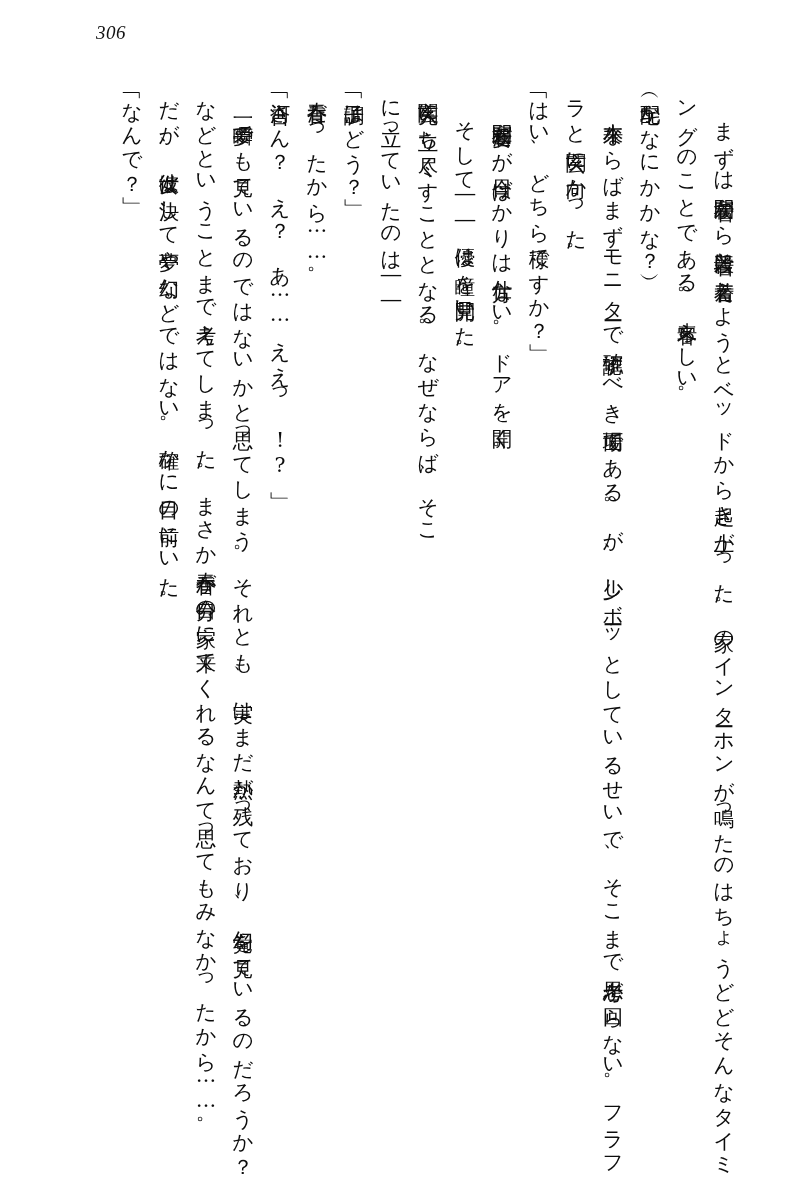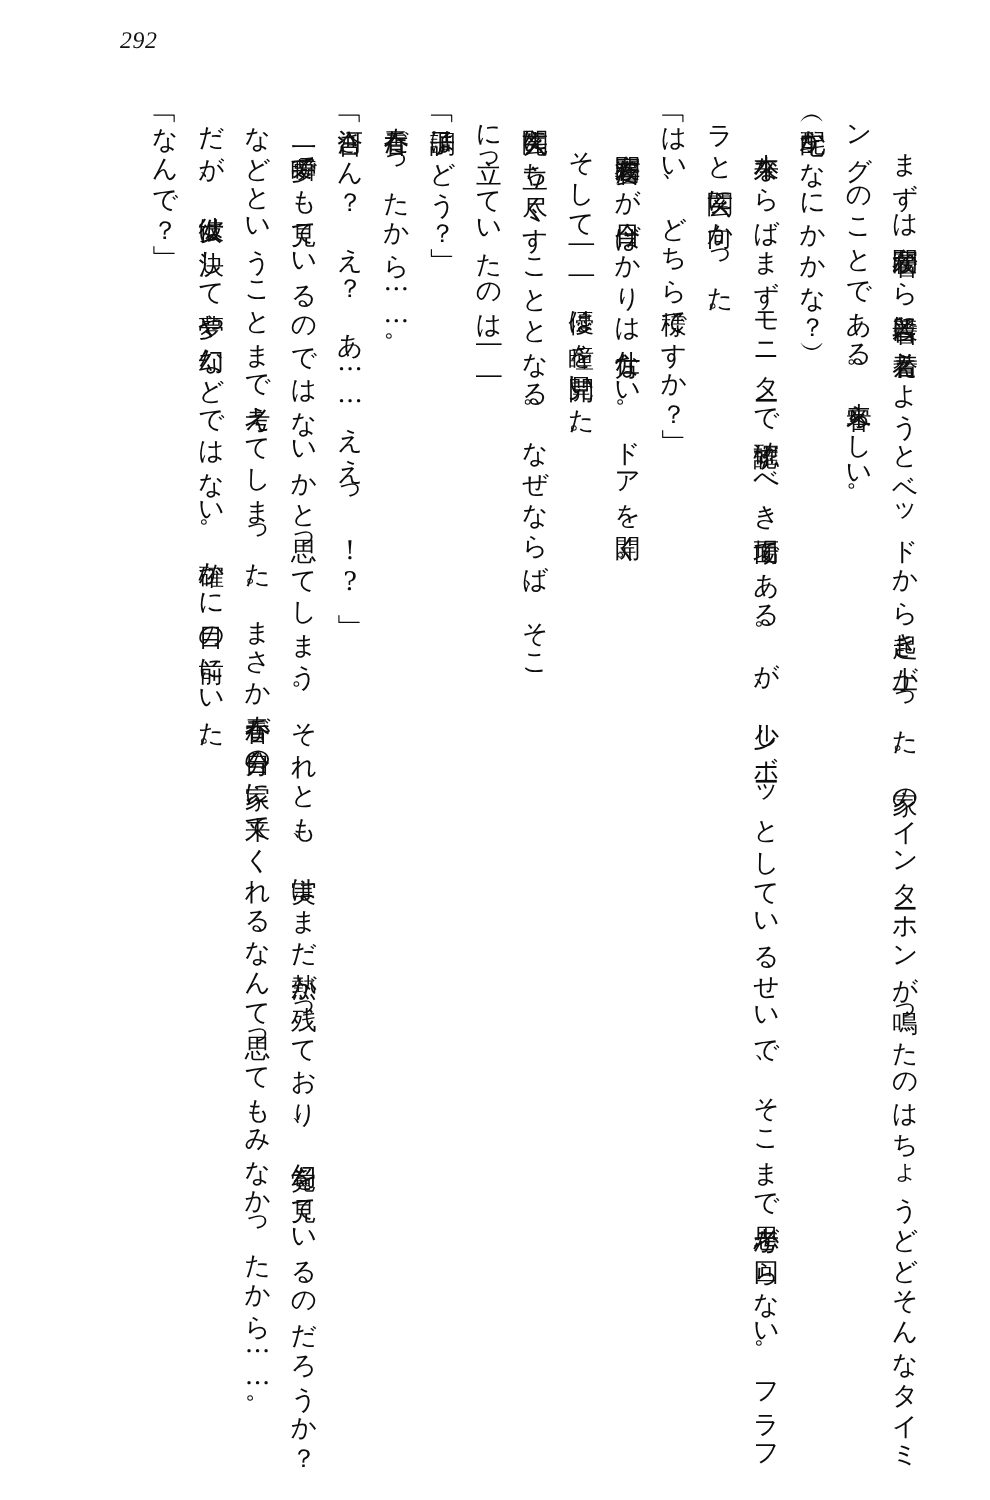--- a/index.html
+++ b/index.html
@@ -53,21 +53,21 @@
   }
   .indent {
     text-indent: 1em;
   }
 </style>
 </head>
 <body>
 
 <div class="page">
 
-  <div class="page-number">292</div>
+  <div class="page-number">306</div>
 
   <div class="body-text">
     <p class="indent">まずは寝間着から普段着に着替えようとベッドから起き上がった。家のインターホンが鳴ったのはちょうどどそんなタイミングのことである。来客らしい。</p>
     <p>（宅配かなにかかな？）</p>
     <p class="indent">本来ならばまずモニターで確認すべき場面である。が、少しボーッとしているせいで、そこまで思考が回らない。フラフラと玄関に向かった。</p>
     <p>「はい、どちら様ですか？」</p>
     <p class="indent">寝間着姿だが今日ばかりは仕方ない。ドアを開く。</p>
     <p class="indent">そして――優は瞳を見開いた。</p>
     <p>玄関先に立ち尽くすこととなる。なぜならば、そこ</p>
     <p>に立っていたのは――</p>

